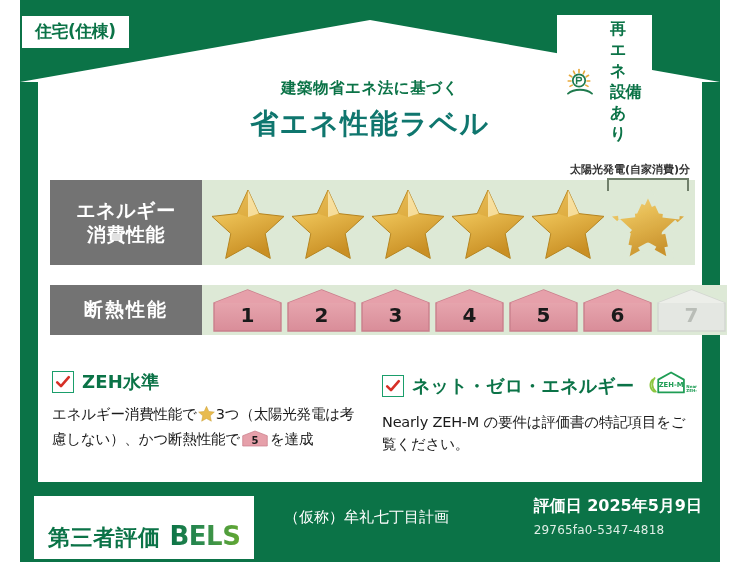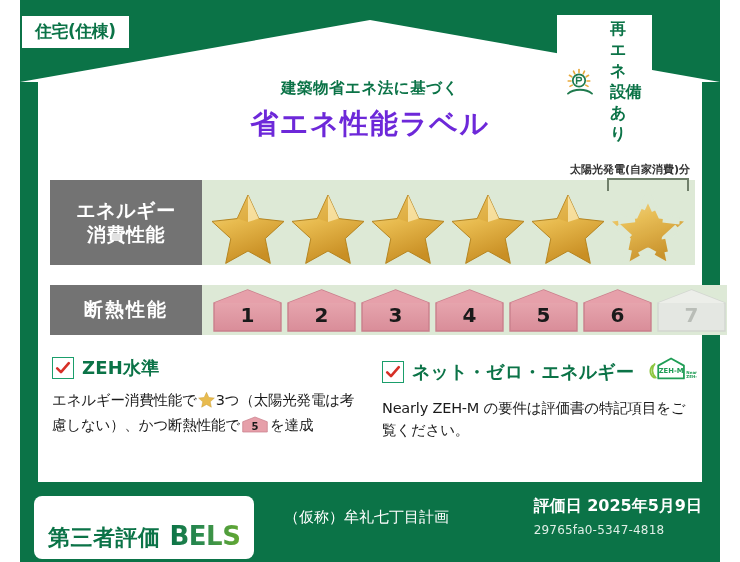--- a/index.html
+++ b/index.html
@@ -61,21 +61,21 @@
 
   
   .title-block{
     position:absolute;left:0;top:78px;width:740px;text-align:center;z-index:5;
   }
   .title-sub{
     color:#0b7347;font-weight:bold;font-size:15.5px;letter-spacing:0.5px;
     margin:0 0 6px 0;
   }
   .title-main{
-    color:#6d28d9;font-weight:bold;font-size:28px;letter-spacing:1.5px;
+    color:#0f766e;font-weight:bold;font-size:28px;letter-spacing:1.5px;
     margin:0;
   }
 
   
   .row{
     position:absolute;display:flex;align-items:stretch;
   }
   .row-energy{left:50px;top:180px;width:645px;height:85px;}
   .row-insul{left:50px;top:285px;width:645px;height:50px;}
 
@@ -83,21 +83,21 @@
     background:#737373;color:#ffffff;font-weight:bold;
     display:flex;flex-direction:column;align-items:center;justify-content:center;
     flex:none;
   }
   .row-energy .row-head{width:152px;font-size:19px;line-height:1.25;letter-spacing:0.5px;}
   .row-insul .row-head{width:152px;font-size:19px;letter-spacing:2px;}
   .row-body{
     background:#dde9d6;flex:1;position:relative;
     display:flex;align-items:center;
   }
-  .row-energy .row-body{padding-left:3px;align-items:flex-end;}
+  .row-energy .row-body{padding-left:3px;}
   .row-insul .row-body{justify-content:flex-start;padding-left:10px;}
 
   
   .stars{display:flex;align-items:center;gap:2px;padding-left:4px;}
   .star{width:78px;height:74px;display:block;flex:none;}
 
   
   .solar-note{
     position:absolute;left:368px;top:-18px;
     font-size:11px;color:#333333;white-space:nowrap;font-weight:bold;
@@ -113,21 +113,21 @@
   .hbox svg{display:block;width:71px;height:45px;}
   .hnum{
     position:absolute;left:0;top:0;width:71px;height:45px;
     display:flex;align-items:center;justify-content:center;
     font-size:20px;font-weight:bold;color:#1a1a1a;
     padding-top:9px;box-sizing:border-box;
   }
   .hbox.off .hnum{color:#b9bdb7;}
 
   
-  .check-col{position:absolute;top:356px;}
+  .check-col{position:absolute;top:370px;}
   .col-left{left:52px;width:310px;}
   .col-right{left:382px;width:315px;}
   .check-head{display:flex;align-items:center;gap:8px;margin-bottom:9px;}
   .check-box{
     width:20px;height:20px;border:1.5px solid #1a9e6b;background:#ffffff;
     display:flex;align-items:center;justify-content:center;flex:none;
   }
   .check-box svg{width:16px;height:16px;display:block;}
   .check-title{
     color:#0b7347;font-weight:bold;font-size:18px;letter-spacing:0.2px;
@@ -150,21 +150,21 @@
   }
   .zehm-logo{width:62px;height:32px;display:inline-block;vertical-align:-9px;margin-left:5px;}
 
   
   .footer{
     position:absolute;left:20px;top:482px;width:700px;height:80px;
     background:#0b7347;
   }
   .bels-badge{
     position:absolute;left:14px;top:14px;background:#ffffff;
-    padding:5px 14px 6px 14px;display:flex;align-items:baseline;gap:9px;border-radius:8px;
+    padding:5px 14px 6px 14px;display:flex;align-items:baseline;gap:9px;
   }
   .bels-jp{color:#0b7347;font-weight:bold;font-size:22px;letter-spacing:0.5px;}
   .bels-en{
     font-weight:bold;font-size:26px;letter-spacing:-0.5px;
     background:linear-gradient(90deg,#0b7347 0%,#2e8b4f 45%,#63a832 100%);
     -webkit-background-clip:text;background-clip:text;color:transparent;margin-top:20px;
   }
   .project-name{
     position:absolute;left:264px;top:26px;
     color:#ffffff;font-size:15px;letter-spacing:0px;

